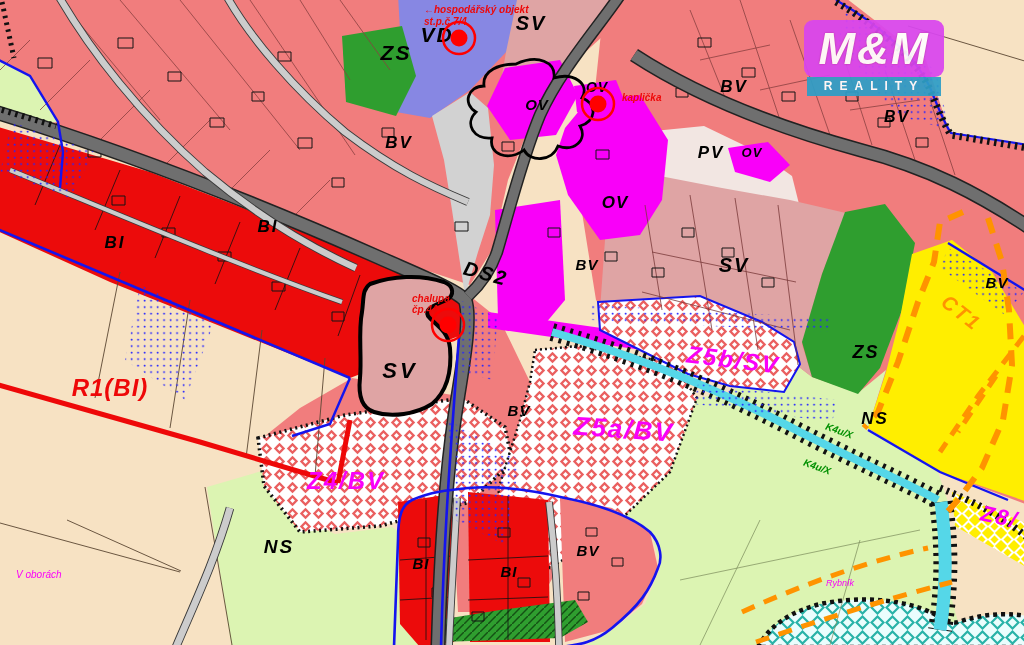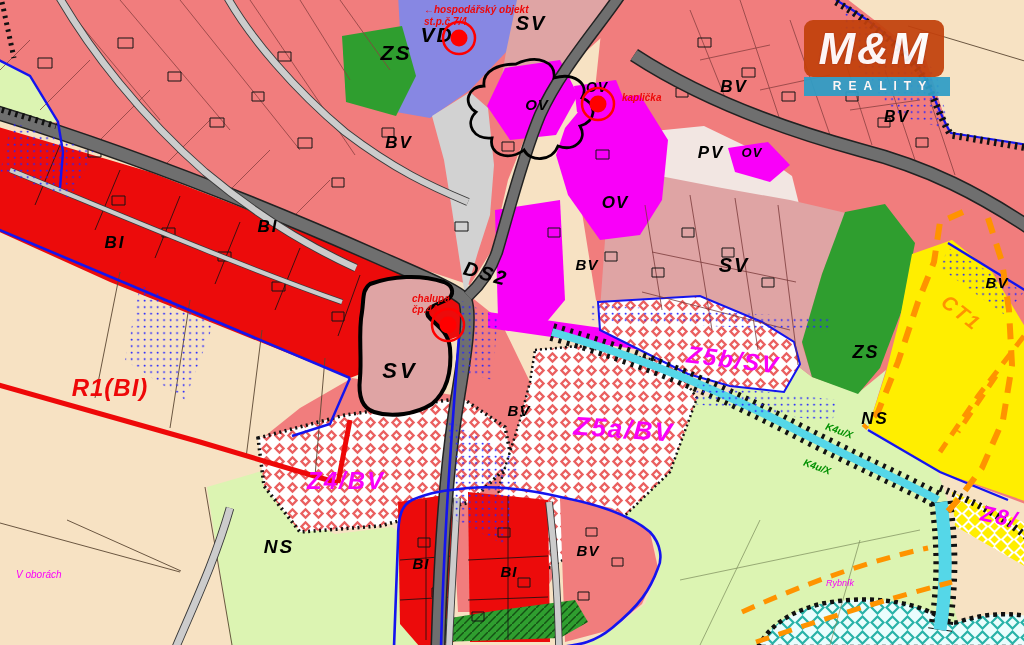--- a/index.html
+++ b/index.html
@@ -2,27 +2,27 @@
 <html><head>
 <meta charset="utf-8">
 <style>
   html,body{margin:0;padding:0;background:#fff;}
   body{width:1024px;height:645px;overflow:hidden;position:relative;
        font-family:"Liberation Sans",sans-serif;}
   #map-root{position:absolute;left:0;top:0;width:1024px;height:645px;}
   svg text{font-family:"Liberation Sans",sans-serif;}
   
   .logo{position:absolute;left:804px;top:20px;width:140px;opacity:.93;z-index:5;}
-  .logo-top{width:140px;height:57px;background:#c2410c;border-radius:9px;
+  .logo-top{width:140px;height:57px;background:#d946ef;border-radius:9px;
             display:flex;align-items:center;justify-content:center;
             color:#fff;font-weight:bold;font-style:italic;font-size:44px;
             letter-spacing:2px;text-shadow:0 0 2px rgba(120,0,0,.4);}
   .logo-band{width:134px;margin:0 auto;height:19px;background:#2e9ec7;
              color:#fff;font-weight:bold;font-size:12px;letter-spacing:7px;
-             text-align:center;line-height:19px;padding-left:12px;}
+             text-align:center;line-height:19px;padding-left:0;}
 </style>
 </head>
 <body>
 
 <div id="map-root">
 <svg width="1024" height="645" viewBox="0 0 1024 645">
   <defs>
     <pattern id="redDiamond" width="13" height="13" patternUnits="userSpaceOnUse">
       <rect width="13" height="13" fill="#ffffff"></rect>
       <path d="M6.5,0.8 L12.2,6.5 L6.5,12.2 L0.8,6.5 Z" fill="#ea5f5f"></path>

